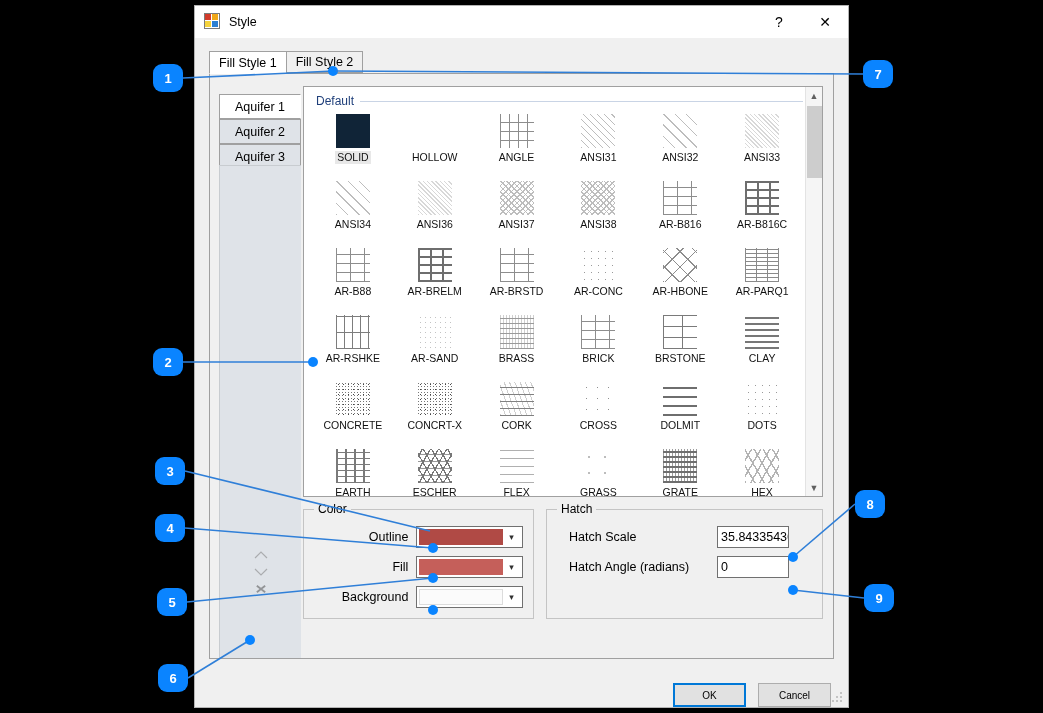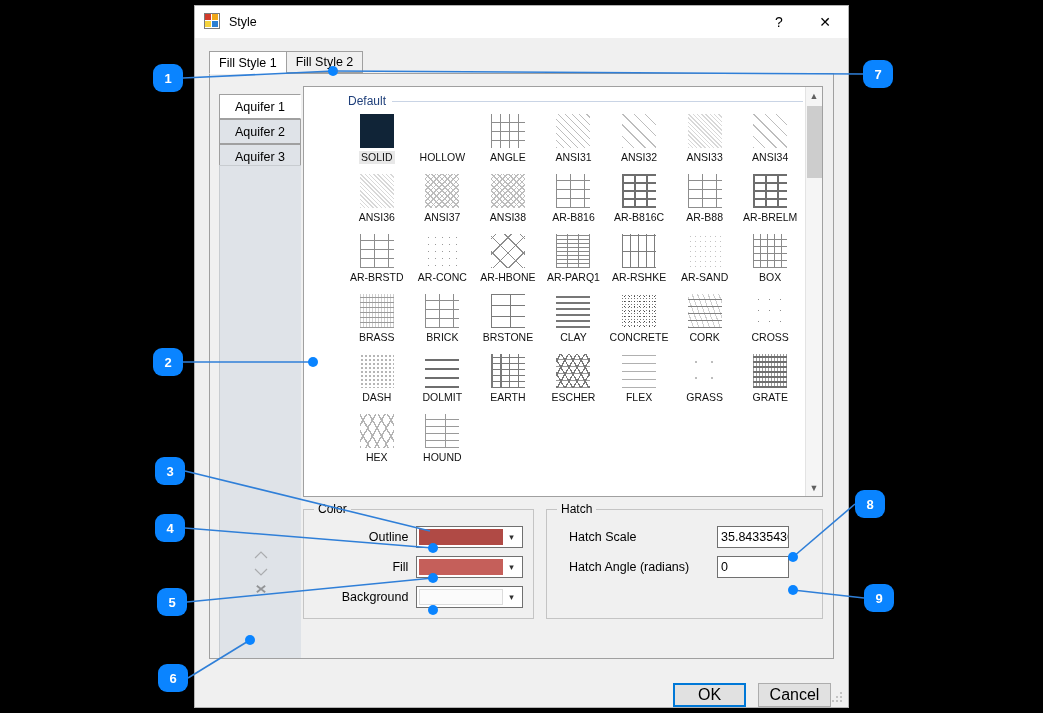--- a/index.html
+++ b/index.html
@@ -104,36 +104,35 @@
   .content {
     flex: 1 1 auto; margin: 4px 10px 0 2px;
     display: flex; flex-direction: column;
   }
   .gallery {
     position: relative;
     background: #ffffff;
     border: 1px solid #a0a0a0;
     height: 411px;
     display: flex;
-    padding-left: 32px;
   }
   .gallery-scroll {
     flex: 1 1 auto; overflow: hidden; position: relative;
     padding: 4px 2px 0 8px;
   }
   .group-label {
     font-size: 12px; color: #1f3f7a;
     display: flex; align-items: center; gap: 6px;
     margin: 3px 0 4px 4px;
   }
   .group-label .rule { flex: 1 1 auto; height: 1px; background: #c9d4e5; }
   .grid {
     display: grid;
-    grid-template-columns: repeat(7, 1fr);
-    row-gap: 8px;
+    grid-template-columns: repeat(6, 1fr);
+    row-gap: 15px;
   }
   .cell {
     display: flex; flex-direction: column; align-items: center;
     cursor: default; padding-top: 2px;
   }
   .swatch {
     width: 34px; height: 34px; margin-bottom: 3px;
     background-repeat: repeat; background-color: #fff;
   }
   .cell-label {
@@ -195,21 +194,21 @@
     overflow: hidden; white-space: nowrap;
   }
 
   
   .footer {
     flex: 0 0 48px; display: flex; align-items: center;
     justify-content: flex-end; padding-right: 17px; gap: 12px;
     position: relative;
   }
   .btn {
-    width: 73px; height: 24px; font-size: 16px; color: #000;
+    width: 73px; height: 24px; font-size: 10px; color: #000;
     background: #e1e1e1; border: 1px solid #adadad;
     display: flex; align-items: center; justify-content: center;
     cursor: default;
     margin-top: 24px;
   }
   .btn.default { border: 2px solid #0078d7; background: #e1e1e1; }
   .grip { position: absolute; right: 4px; bottom: 3px; width: 12px; height: 12px; opacity: .5; }
 
   
   .marker {
@@ -355,58 +354,58 @@
                   </div>
                   <div class="cell">
                     <div class="swatch" style="background-image:repeating-linear-gradient(90deg,#7d7d7d 0 1.4px,transparent 1.4px 8px),repeating-linear-gradient(0deg,#7d7d7d 0 1.4px,transparent 1.4px 16px);"></div>
                     <div class="cell-label">AR-RSHKE</div>
                   </div>
                   <div class="cell">
                     <div class="swatch" style="background-image:radial-gradient(#c3c3c3 0.6px,transparent 0.7px);background-size:5px 5px;"></div>
                     <div class="cell-label">AR-SAND</div>
                   </div>
                   <div class="cell">
-                    <div class="swatch" style="background-image:repeating-linear-gradient(0deg,#8a8a8a 0 1.3px,transparent 1.3px 7px),repeating-linear-gradient(90deg,#8a8a8a 0 1.3px,transparent 1.3px 7px);"></div>
-                    <div class="cell-label">BOX</div>
-                  </div>
-                  <div class="cell">
                     <div class="swatch" style="background-image:repeating-linear-gradient(0deg,#9a9a9a 0 1px,transparent 1px 5px),repeating-linear-gradient(90deg,#cfcfcf 0 1px,transparent 1px 3px);"></div>
                     <div class="cell-label">BRASS</div>
                   </div>
                   <div class="cell">
                     <div class="swatch" style="background-image:repeating-linear-gradient(0deg,#8d8d8d 0 1.2px,transparent 1.2px 9px),repeating-linear-gradient(90deg,#8d8d8d 0 1.2px,transparent 1.2px 14px);"></div>
                     <div class="cell-label">BRICK</div>
                   </div>
                   <div class="cell">
                     <div class="swatch" style="background-image:repeating-linear-gradient(0deg,#7a7a7a 0 1.4px,transparent 1.4px 11px),repeating-linear-gradient(90deg,#7a7a7a 0 1.4px,transparent 1.4px 19px);"></div>
                     <div class="cell-label">BRSTONE</div>
                   </div>
                   <div class="cell">
                     <div class="swatch" style="background-image:repeating-linear-gradient(0deg,#777 0 1.6px,transparent 1.6px 6px);"></div>
                     <div class="cell-label">CLAY</div>
                   </div>
                   <div class="cell">
                     <div class="swatch" style="background-image:radial-gradient(#444 0.9px,transparent 1px),radial-gradient(#777 0.7px,transparent 0.8px);background-size:5px 5px,3px 3px;background-position:0 0,2px 3px;"></div>
                     <div class="cell-label">CONCRETE</div>
                   </div>
                   <div class="cell">
+                    <div class="swatch" style="background-image:radial-gradient(#444 0.9px,transparent 1px),radial-gradient(#777 0.7px,transparent 0.8px);background-size:5px 5px,3px 3px;background-position:0 0,2px 3px;"></div>
+                    <div class="cell-label">CONCRT-X</div>
+                  </div>
+                  <div class="cell">
                     <div class="swatch" style="background-image:repeating-linear-gradient(0deg,#808080 0 1.3px,transparent 1.3px 7px),repeating-linear-gradient(70deg,#cfcfcf 0 1px,transparent 1px 5px);"></div>
                     <div class="cell-label">CORK</div>
                   </div>
                   <div class="cell">
                     <div class="swatch" style="background-image:radial-gradient(#8f8f8f 0.9px,transparent 1px);background-size:11px 11px;"></div>
                     <div class="cell-label">CROSS</div>
                   </div>
                   <div class="cell">
-                    <div class="swatch" style="background-image:radial-gradient(#b6b6b6 0.8px,transparent 0.9px);background-size:4px 4px;"></div>
-                    <div class="cell-label">DASH</div>
-                  </div>
-                  <div class="cell">
                     <div class="swatch" style="background-image:repeating-linear-gradient(0deg,#6e6e6e 0 1.6px,transparent 1.6px 9px);"></div>
                     <div class="cell-label">DOLMIT</div>
+                  </div>
+                  <div class="cell">
+                    <div class="swatch" style="background-image:radial-gradient(#9a9a9a 0.8px,transparent 0.9px);background-size:7px 7px;"></div>
+                    <div class="cell-label">DOTS</div>
                   </div>
                   <div class="cell">
                     <div class="swatch" style="background-image:repeating-linear-gradient(0deg,#7a7a7a 0 1.5px,transparent 1.5px 6px),repeating-linear-gradient(90deg,#7a7a7a 0 1.5px,transparent 1.5px 9px);"></div>
                     <div class="cell-label">EARTH</div>
                   </div>
                   <div class="cell">
                     <div class="swatch" style="background-image:repeating-linear-gradient(60deg,#777 0 1.2px,transparent 1.2px 7px),repeating-linear-gradient(-60deg,#777 0 1.2px,transparent 1.2px 7px),repeating-linear-gradient(0deg,#999 0 1px,transparent 1px 7px);"></div>
                     <div class="cell-label">ESCHER</div>
                   </div>
                   <div class="cell">

